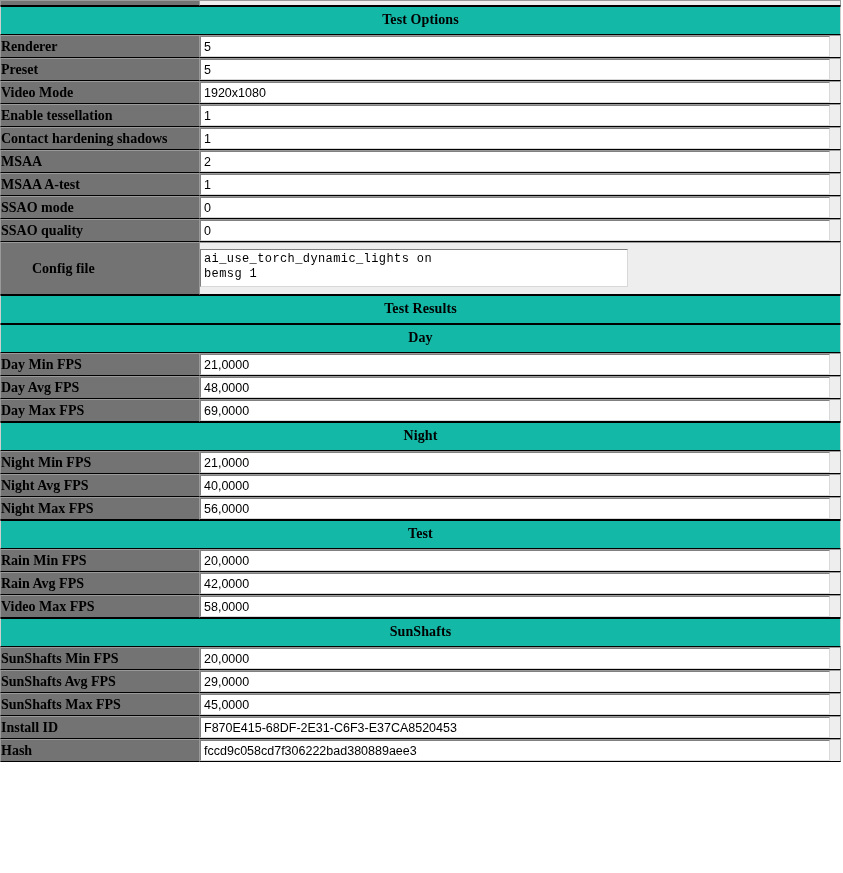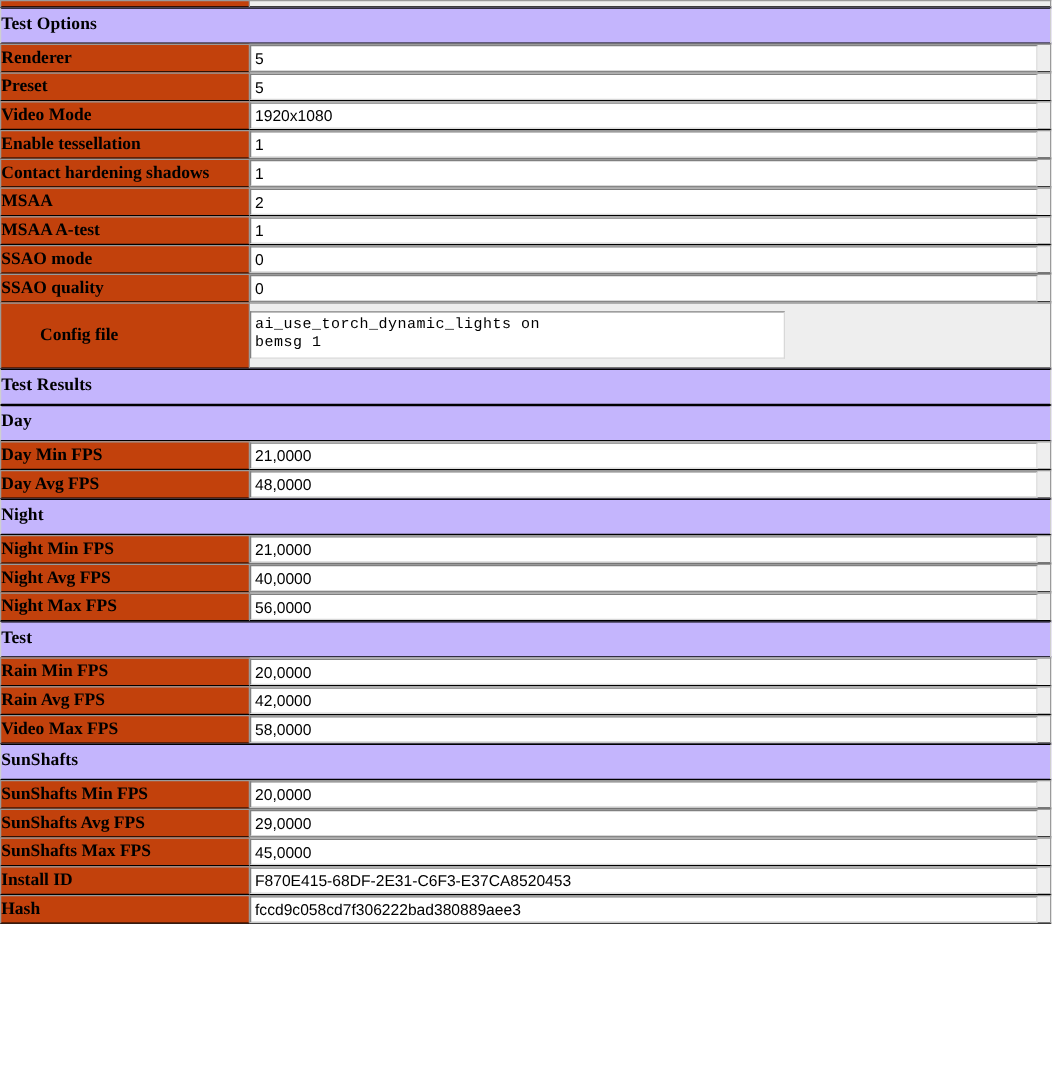--- a/index.html
+++ b/index.html
@@ -31,41 +31,41 @@
     overflow: hidden;
   }
   .sliver .lbl-cell,
   .sliver .val-cell {
     height: 4px;
     padding: 0;
   }
 
   
   .section-row > td {
-    background: #c4b5fd;
+    background: #14b8a6;
     border-top: 1px solid #000000;
     border-bottom: 1px solid #000000;
     border-left: 1px solid #cfcfcf;
     border-right: 1px solid #cfcfcf;
-    text-align: left;
+    text-align: center;
     font-weight: bold;
     font-size: 14px;
     padding: 5px 0 6px 0;
     letter-spacing: 0.1px;
   }
 
   
   .data-row > td {
     padding: 0;
     vertical-align: middle;
   }
 
   .lbl-cell {
     width: 200px;
-    background: #c2410c;
+    background: #737373;
     border-top: 1px solid #9a9a9a;
     border-left: 1px solid #9a9a9a;
     border-right: 1px solid #9a9a9a;
     border-bottom: 1px solid #000000;
     font-weight: bold;
     font-size: 14px;
     padding: 4px 0 5px 4px;
     white-space: nowrap;
     overflow: hidden;
   }
@@ -214,20 +214,26 @@
         <td class="val-cell">
           <div class="field wide">21,0000</div>
         </td>
       </tr>
       <tr class="data-row">
         <td class="lbl-cell">Day Avg FPS</td>
         <td class="val-cell">
           <div class="field wide">48,0000</div>
         </td>
       </tr>
+      <tr class="data-row">
+        <td class="lbl-cell">Day Max FPS</td>
+        <td class="val-cell">
+          <div class="field wide">69,0000</div>
+        </td>
+      </tr>
       <tr class="section-row">
         <td colspan="2">Night</td>
       </tr>
       <tr class="data-row">
         <td class="lbl-cell">Night Min FPS</td>
         <td class="val-cell">
           <div class="field wide">21,0000</div>
         </td>
       </tr>
       <tr class="data-row">

